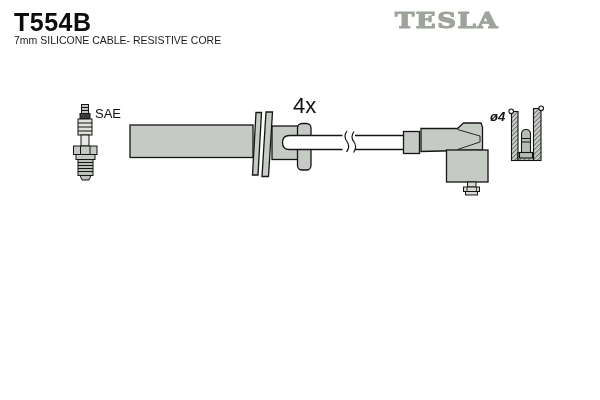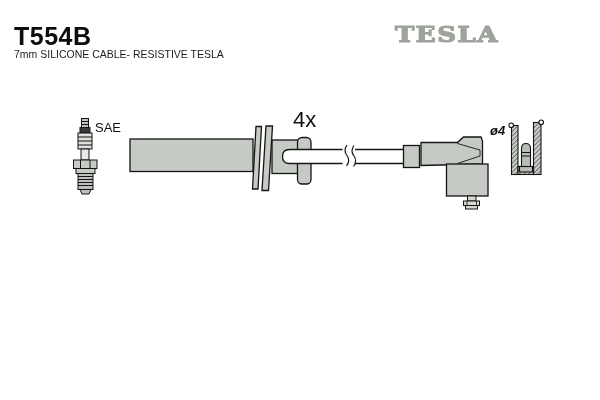--- a/index.html
+++ b/index.html
@@ -1,28 +1,28 @@
 <!DOCTYPE html>
 <html><head>
 <meta charset="utf-8">
 <style>
   html,body{margin:0;padding:0;}
   body{width:600px;height:400px;background:#fff;overflow:hidden;font-family:"Liberation Sans",sans-serif;}
-  .page{position:relative;width:600px;height:348px;background:#fff;margin-top:14px;}
+  .page{position:relative;width:600px;height:348px;background:#fff;}
   .code{position:absolute;left:14px;top:8px;font-size:25px;font-weight:bold;letter-spacing:0.5px;color:#0d0d0d;}
   .desc{position:absolute;left:14px;top:34px;font-size:10.5px;letter-spacing:0px;color:#1c1c1c;}
   .logo{position:absolute;left:395px;top:8px;font-family:"DejaVu Serif",serif;font-weight:bold;font-size:26px;letter-spacing:1.5px;color:#9ea49c;-webkit-text-stroke:1.4px #9ea49c;transform:scaleY(0.85);transform-origin:top left;}
   svg{position:absolute;left:0;top:0;}
 </style>
 </head>
 <body>
 
 <div class="page">
   <div class="code">T554B</div>
-  <div class="desc">7mm SILICONE CABLE- RESISTIVE TESLA</div>
+  <div class="desc">7mm SILICONE CABLE- RESISTIVE CORE</div>
   <div class="logo">TESLA</div>
 
   <svg width="600" height="400" viewBox="0 0 600 400">
     <defs>
       <pattern id="hatch" width="3.2" height="3.2" patternUnits="userSpaceOnUse" patternTransform="rotate(45 0 0)">
         <rect width="3.2" height="3.2" fill="#c6cac4"></rect>
         <line x1="0" y1="0" x2="0" y2="3.2" stroke="#151515" stroke-width="0.9"></line>
       </pattern>
     </defs>
 

